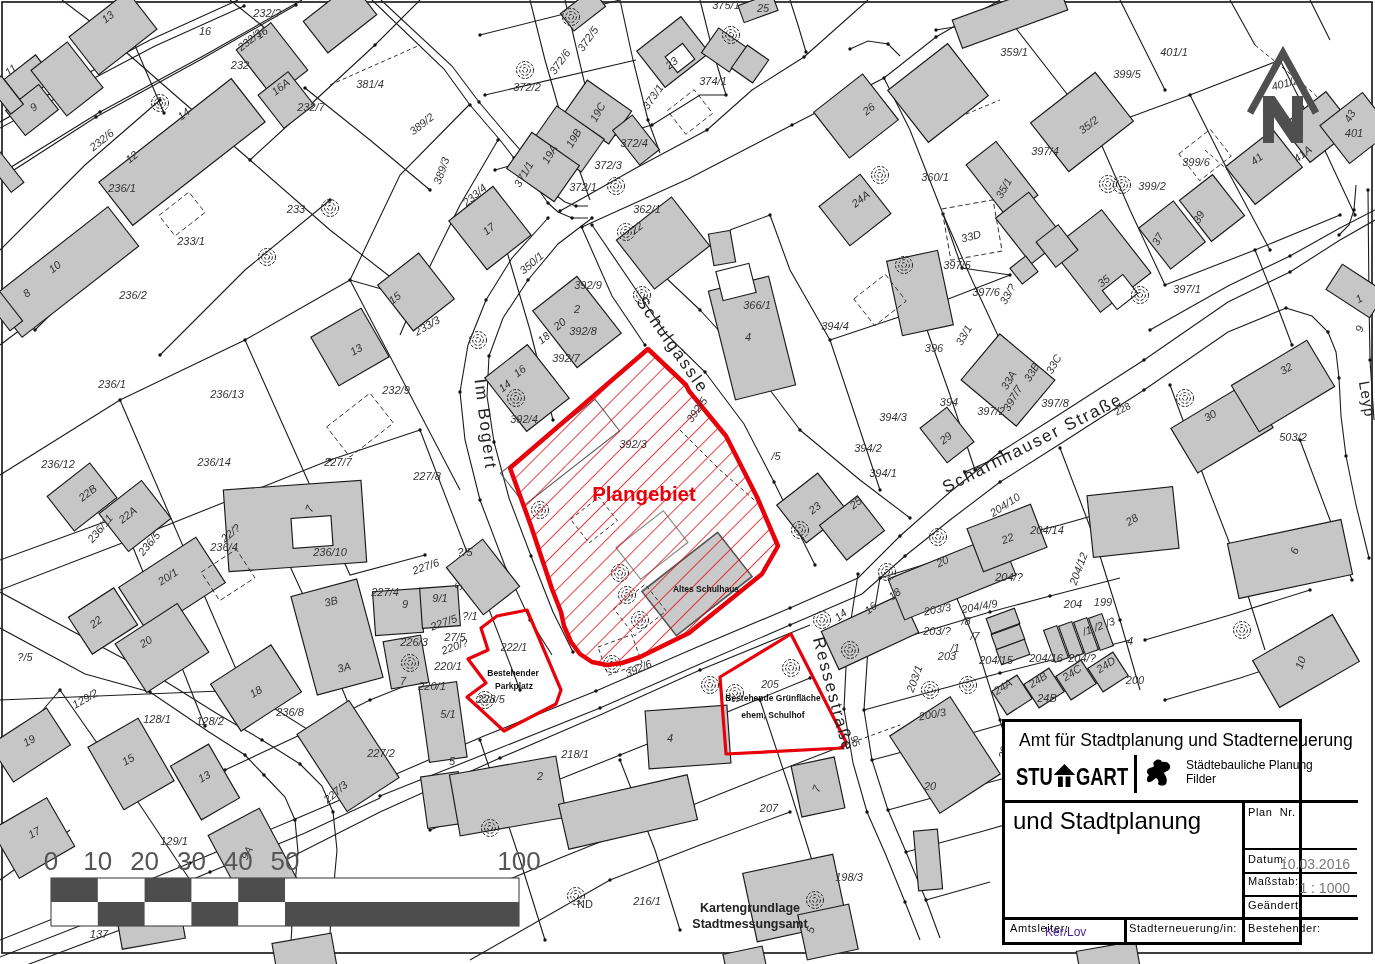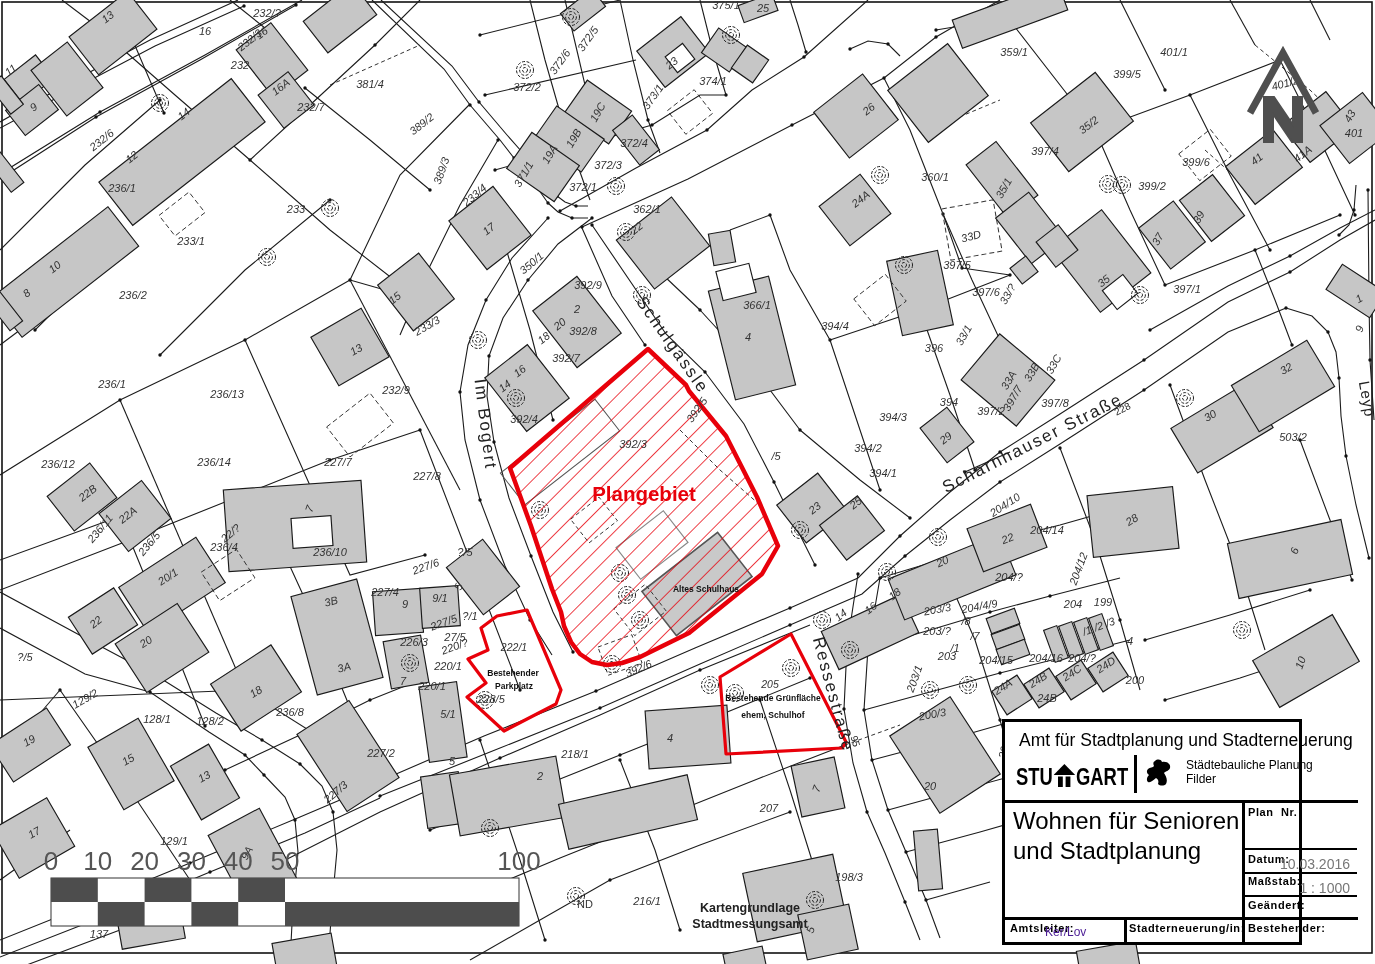--- a/index.html
+++ b/index.html
@@ -10,21 +10,21 @@
 #tb .haus{position:relative;top:2px;margin:0 1px}
 #tb .vbar{left:129px;top:33px;width:2.5px;height:38px;background:#000}
 #tb .horse{left:140px;top:37px}
 #tb .spf{left:181px;top:36px;font-size:12px;line-height:1.18;white-space:nowrap}
 #tb .hsep{left:-1px;top:78px;width:354px;height:3px;background:#000}
 #tb .vsep1{left:237px;top:78px;width:3px;height:118px;background:#000}
 #tb .proj{left:8px;top:84px;width:229px}
 #tb .proj div{position:static}
 #tb .p1{font-size:24px;line-height:1.25;white-space:nowrap}
 #tb .p2{font-size:20.5px;line-height:1.17;white-space:nowrap}
-#tb .lab{font-size:11px;font-weight:bold;letter-spacing:0.6px;white-space:nowrap}
+#tb .lab{font-size:11px;font-weight:normal;letter-spacing:0.6px;white-space:nowrap}
 #tb .val{left:243px;width:102px;font-size:14px;color:#777;text-align:right;white-space:nowrap}
 #tb .hline{left:239px;width:113px;height:2px;background:#000}
 #tb .hsep2{left:-1px;top:195px;width:354px;height:3px;background:#000}
 #tb .vsep2{left:119px;top:195px;width:3px;height:28px;background:#000}
 #tb .vsep3{left:237px;top:195px;width:3px;height:28px;background:#000}
 #tb .kerlov{left:40px;top:203px;font-size:12px;color:#4c1d95}
 </style></head>
 <body>
 <div id="wrap">
     <svg class="map" width="1375" height="964" viewBox="0 0 1375 964">
@@ -842,21 +842,20 @@
  <div class="vbar"></div>
  <div class="horse"><svg width="30" height="28" viewBox="0 0 30 28">
           <g fill="#000">
             <path d="M 10 2 C 12 0 16 0 17 3 C 22 2 26 5 25 9 C 24 12 21 12 19 14 C 21 17 23 21 21 25 C 19 27 15 27 13 25 C 14 22 13 20 11 19 C 8 21 6 24 3 23 C 1 21 2 18 4 16 C 2 15 1 12 3 10 C 5 8 8 9 9 7 C 8 5 8 3 10 2 Z"></path>
           </g>
         </svg></div>
  <div class="spf">Städtebauliche Planung<br>Filder</div>
  <div class="hsep"></div>
  <div class="vsep1"></div>
  <div class="proj">
-   <div class="p1">Wohnen für Senioren</div>
    <div class="p1">und Stadtplanung</div>
  </div>
  <div class="lab" style="left:243px;top:84px">Plan&nbsp;&nbsp;Nr.</div>
  <div class="hline" style="top:126px"></div>
  <div class="lab" style="left:243px;top:131px">Datum:</div>
  <div class="val" style="top:134px">10.03.2016</div>
  <div class="hline" style="top:150px"></div>
  <div class="lab" style="left:243px;top:153px">Maßstab:</div>
  <div class="val" style="top:158px">1 : 1000</div>
  <div class="hline" style="top:173px"></div>

